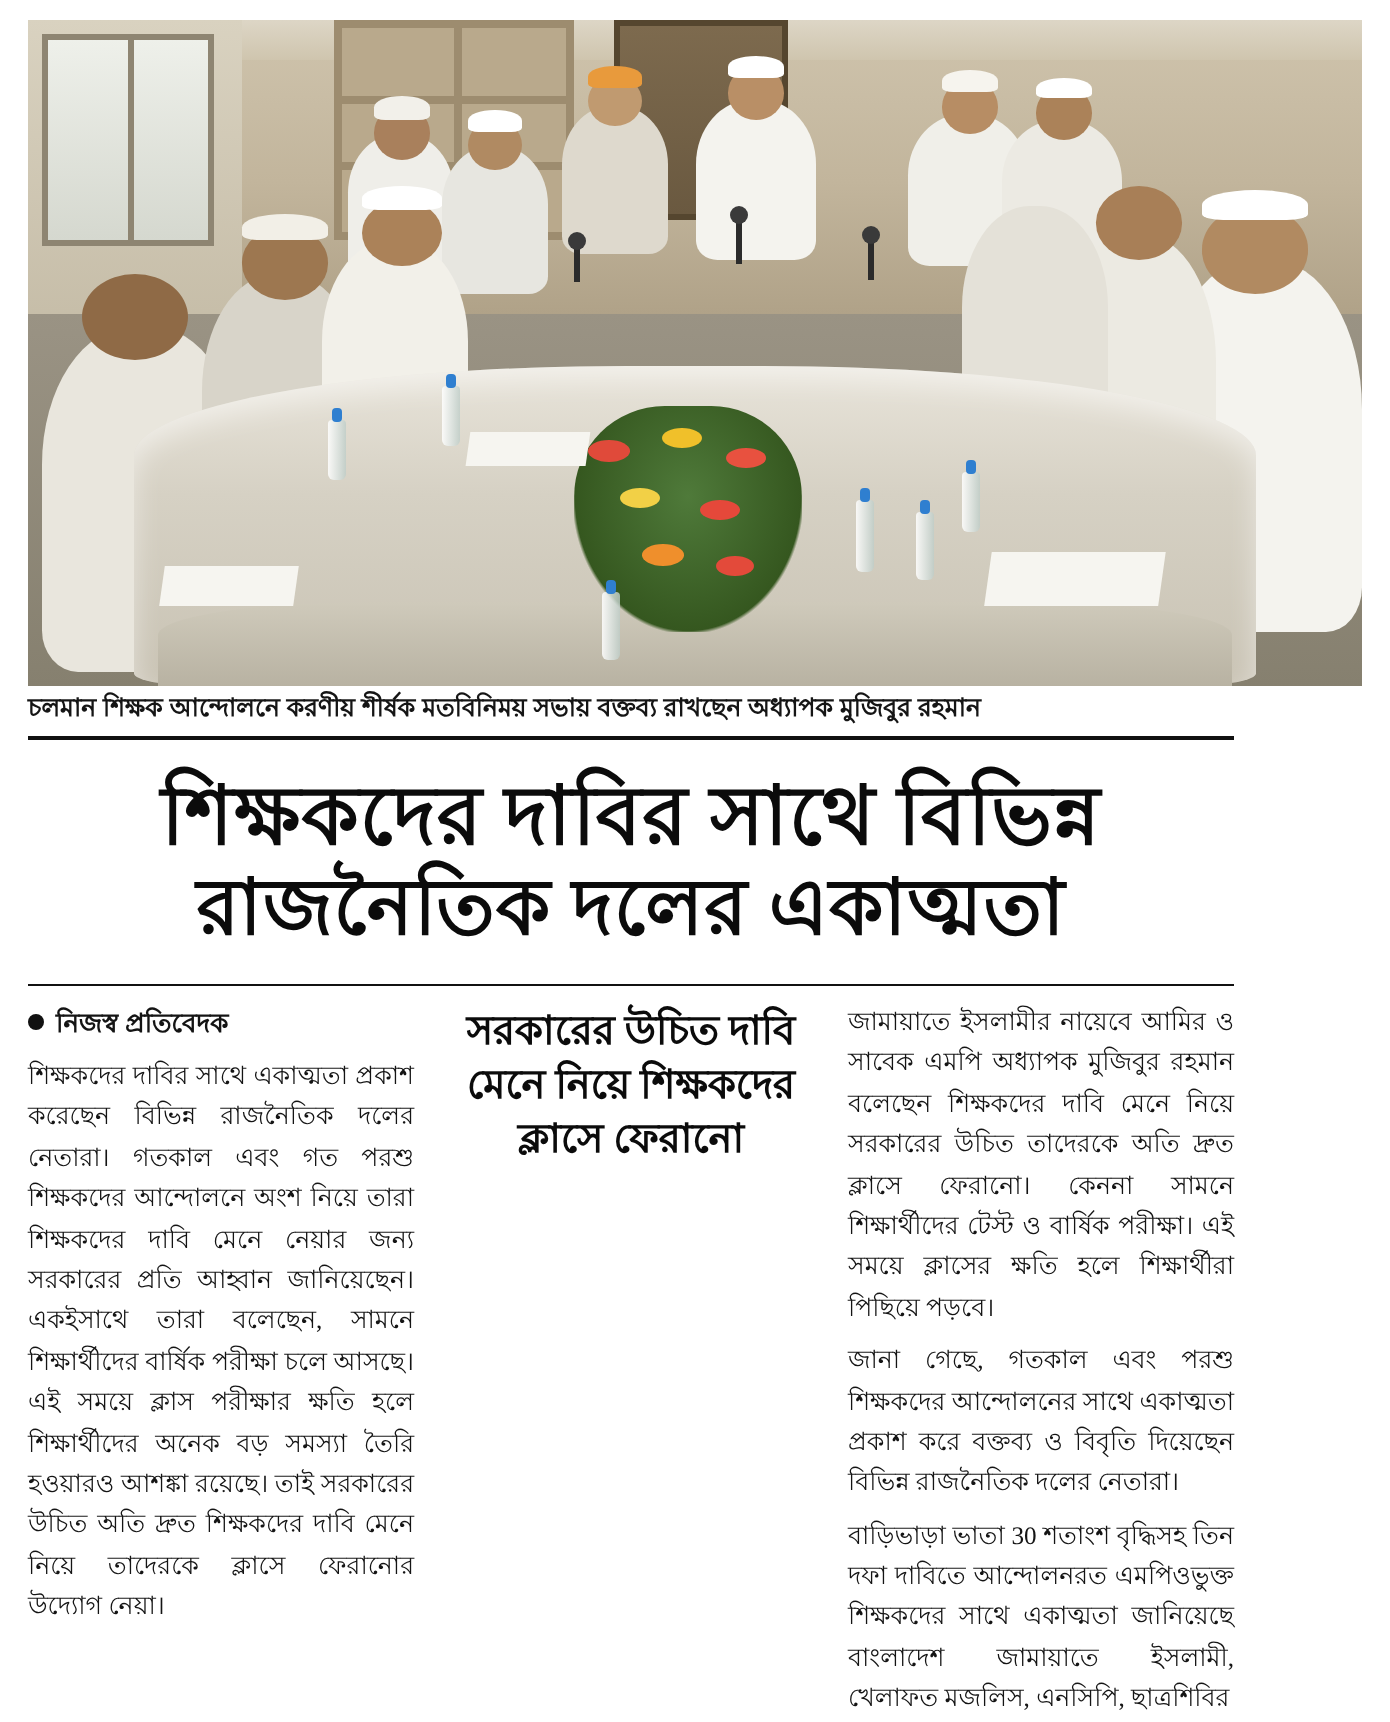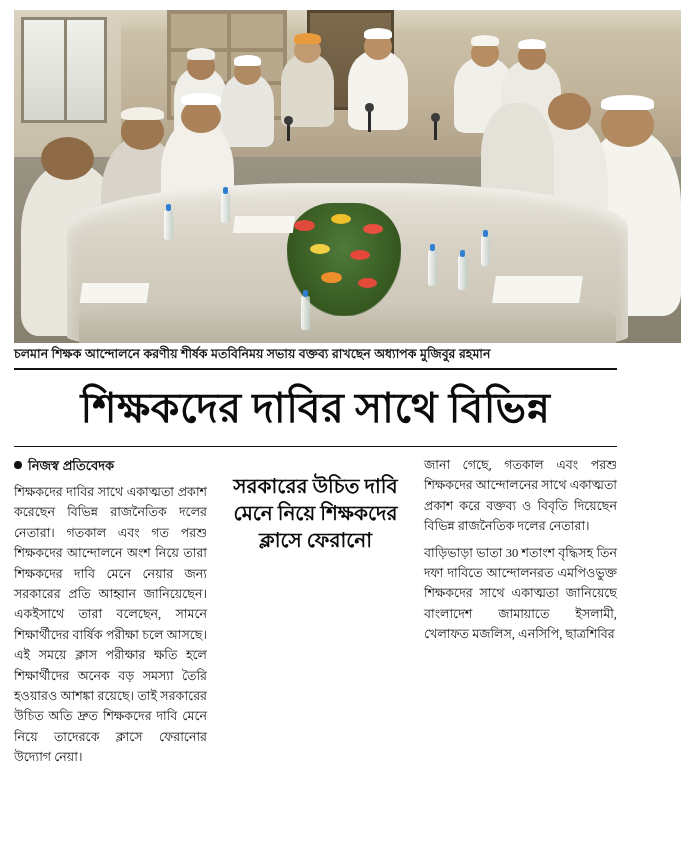--- a/index.html
+++ b/index.html
@@ -209,21 +209,21 @@
     background:#111; margin-right:6px; vertical-align: 1px;
   }
   .col p { margin: 0 0 6px 0; }
 
   
   .pullquote {
     text-align: center;
     font-weight: bold;
     font-size: 20px;
     line-height: 1.35;
-    margin: 18px 0 4px 0;
+    margin: 2px 0 4px 0;
     color: #0b0b0b;
   }
   .pq-attr {
     text-align: right;
     font-weight: bold;
     font-size: 13.5px;
     margin-top: 6px;
     position: relative;
     font-family: "Liberation Sans", sans-serif;
   }
@@ -338,20 +338,21 @@
       <div class="mic" style="left:53%;top:30%;height:22px;"></div>
       <div class="mic" style="left:63%;top:33%;height:20px;"></div>
       <div class="mic" style="left:41%;top:34%;height:18px;"></div>
     </div>
   </div>
 
   <div class="caption">চলমান শিক্ষক আন্দোলনে করণীয় শীর্ষক মতবিনিময় সভায় বক্তব্য রাখছেন অধ্যাপক মুজিবুর রহমান</div>
 
   <div class="headline">
     <span class="l1">শিক্ষকদের দাবির সাথে বিভিন্ন</span>
+    <span class="l2">রাজনৈতিক দলের একাত্মতা</span>
   </div>
 
   <div class="rule-thin"></div>
 
   <div class="body-area">
 
     <div class="col left">
       <div class="byline">
         <span class="bullet"></span><span>নিজস্ব প্রতিবেদক</span>
       </div>
@@ -360,19 +361,20 @@
 
     <div class="col mid">
       <div class="pullquote">
         <div>সরকারের উচিত দাবি</div>
         <div>মেনে নিয়ে শিক্ষকদের</div>
         <div>ক্লাসে ফেরানো</div>
       </div>
     </div>
 
     <div class="col right">
+      <p>জামায়াতে ইসলামীর নায়েবে আমির ও সাবেক এমপি অধ্যাপক মুজিবুর রহমান বলেছেন শিক্ষকদের দাবি মেনে নিয়ে সরকারের উচিত তাদেরকে অতি দ্রুত ক্লাসে ফেরানো। কেননা সামনে শিক্ষার্থীদের টেস্ট ও বার্ষিক পরীক্ষা। এই সময়ে ক্লাসের ক্ষতি হলে শিক্ষার্থীরা পিছিয়ে পড়বে।</p>
       <p>জানা গেছে, গতকাল এবং পরশু শিক্ষকদের আন্দোলনের সাথে একাত্মতা প্রকাশ করে বক্তব্য ও বিবৃতি দিয়েছেন বিভিন্ন রাজনৈতিক দলের নেতারা।</p>
       <p>বাড়িভাড়া ভাতা 30 শতাংশ বৃদ্ধিসহ তিন দফা দাবিতে আন্দোলনরত এমপিওভুক্ত শিক্ষকদের সাথে একাত্মতা জানিয়েছে বাংলাদেশ জামায়াতে ইসলামী, খেলাফত মজলিস, এনসিপি, ছাত্রশিবির</p>
     </div>
   </div>
 
 
 </div>
 
 </body></html>

